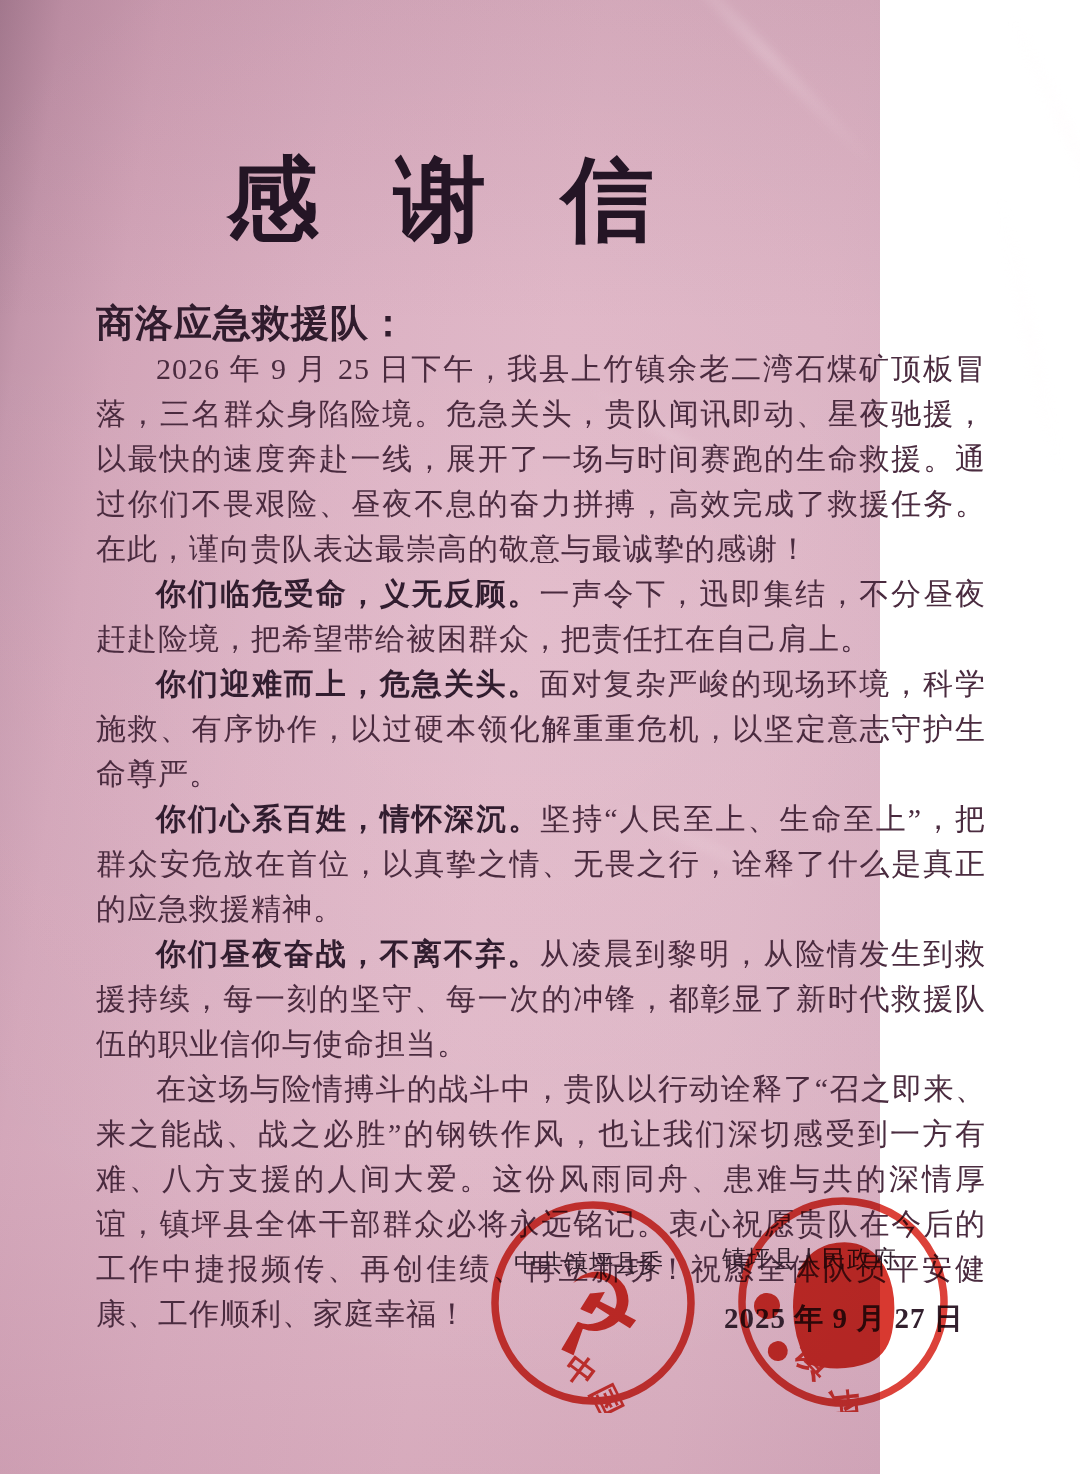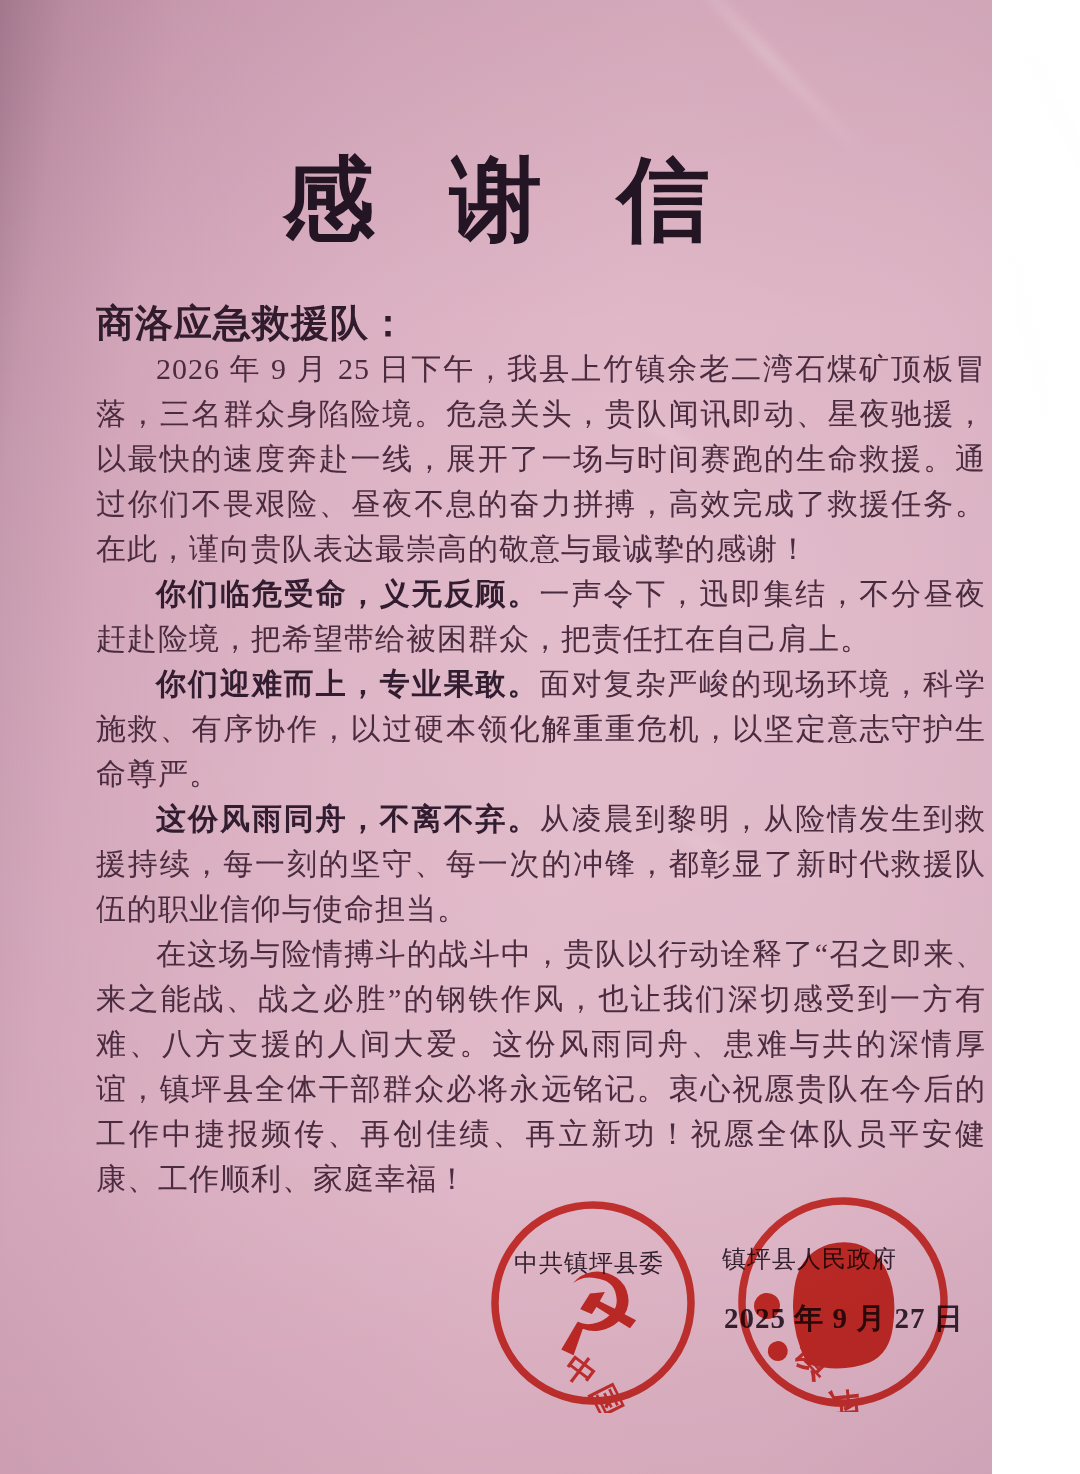--- a/index.html
+++ b/index.html
@@ -1,21 +1,21 @@
 <!DOCTYPE html>
 <html><head>
 <meta charset="utf-8">
 <style>
   html,body{margin:0;padding:0;}
   body{
     width:1080px;height:1474px;overflow:hidden;
     font-family:"Liberation Serif",serif;
   }
   .page{
-    position:relative;width:992px;height:1474px;
+    position:relative;width:880px;height:1474px;
     background:
       radial-gradient(130% 85% at 60% 42%, rgba(255,236,243,.18), rgba(255,255,255,0) 62%),
       linear-gradient(180deg, rgba(120,70,95,.10) 0%, rgba(120,70,95,0) 22%, rgba(255,242,246,.08) 78%, rgba(150,95,120,.08) 100%),
       linear-gradient(98deg,#a77d92 0%,#c294a9 6%,#d0a1b5 15%,#d7aabd 32%,#dcb1c2 56%,#dab0c1 80%,#d4a9bc 100%);
   }
   
   .crease{
     position:absolute;border-radius:50%;
     background:linear-gradient(90deg,rgba(255,255,255,0) 0%,rgba(255,245,248,.55) 50%,rgba(255,255,255,0) 100%);
     filter:blur(5px);opacity:.35;pointer-events:none;
@@ -82,24 +82,25 @@
 
   <h1 class="title">感谢信</h1>
 
   <div class="content">
     <div class="salutation">商洛应急救援队：</div>
     <div class="body-text">
   <p class="para"><b class="lead"></b><span>2026 年 9 月 25 日下午，我县上竹镇余老二湾石煤矿顶板冒落，三名群众身陷险境。危急关头，贵队闻讯即动、星夜驰援，以最快的速度奔赴一线，展开了一场与时间赛跑的生命救援。通过你们不畏艰险、昼夜不息的奋力拼搏，高效完成了救援任务。在此，谨向贵队表达最崇高的敬意与最诚挚的感谢！</span></p>
 
   <p class="para"><b class="lead">你们临危受命，义无反顾。</b><span>一声令下，迅即集结，不分昼夜赶赴险境，把希望带给被困群众，把责任扛在自己肩上。</span></p>
 
-  <p class="para"><b class="lead">你们迎难而上，专业果敢。</b><span>面对复杂严峻的现场环境，科学施救、有序协作，以过硬本领化解重重危机，以坚定意志守护生命尊严。</span></p>
+  <p class="para"><b class="lead">你们迎难而上，危急关头。</b><span>面对复杂严峻的现场环境，科学施救、有序协作，以过硬本领化解重重危机，以坚定意志守护生命尊严。</span></p>
 
+  <p class="para"><b class="lead">你们心系百姓，情怀深沉。</b><span>坚持“人民至上、生命至上”，把群众安危放在首位，以真挚之情、无畏之行，诠释了什么是真正的应急救援精神。</span></p>
 
-  <p class="para"><b class="lead">这份风雨同舟，不离不弃。</b><span>从凌晨到黎明，从险情发生到救援持续，每一刻的坚守、每一次的冲锋，都彰显了新时代救援队伍的职业信仰与使命担当。</span></p>
+  <p class="para"><b class="lead">你们昼夜奋战，不离不弃。</b><span>从凌晨到黎明，从险情发生到救援持续，每一刻的坚守、每一次的冲锋，都彰显了新时代救援队伍的职业信仰与使命担当。</span></p>
 
   <p class="para"><b class="lead"></b><span>在这场与险情搏斗的战斗中，贵队以行动诠释了“召之即来、来之能战、战之必胜”的钢铁作风，也让我们深切感受到一方有难、八方支援的人间大爱。这份风雨同舟、患难与共的深情厚谊，镇坪县全体干部群众必将永远铭记。衷心祝愿贵队在今后的工作中捷报频传、再创佳绩、再立新功！祝愿全体队员平安健康、工作顺利、家庭幸福！</span></p>
 </div>
   </div>
 
   <div class="sig sig1">中共镇坪县委</div>
   <div class="sig sig2">镇坪县人民政府</div>
   <div class="date">2025 年 9 月 27 日</div>
 
   <svg class="seal seal-left" viewBox="0 0 220 220">

